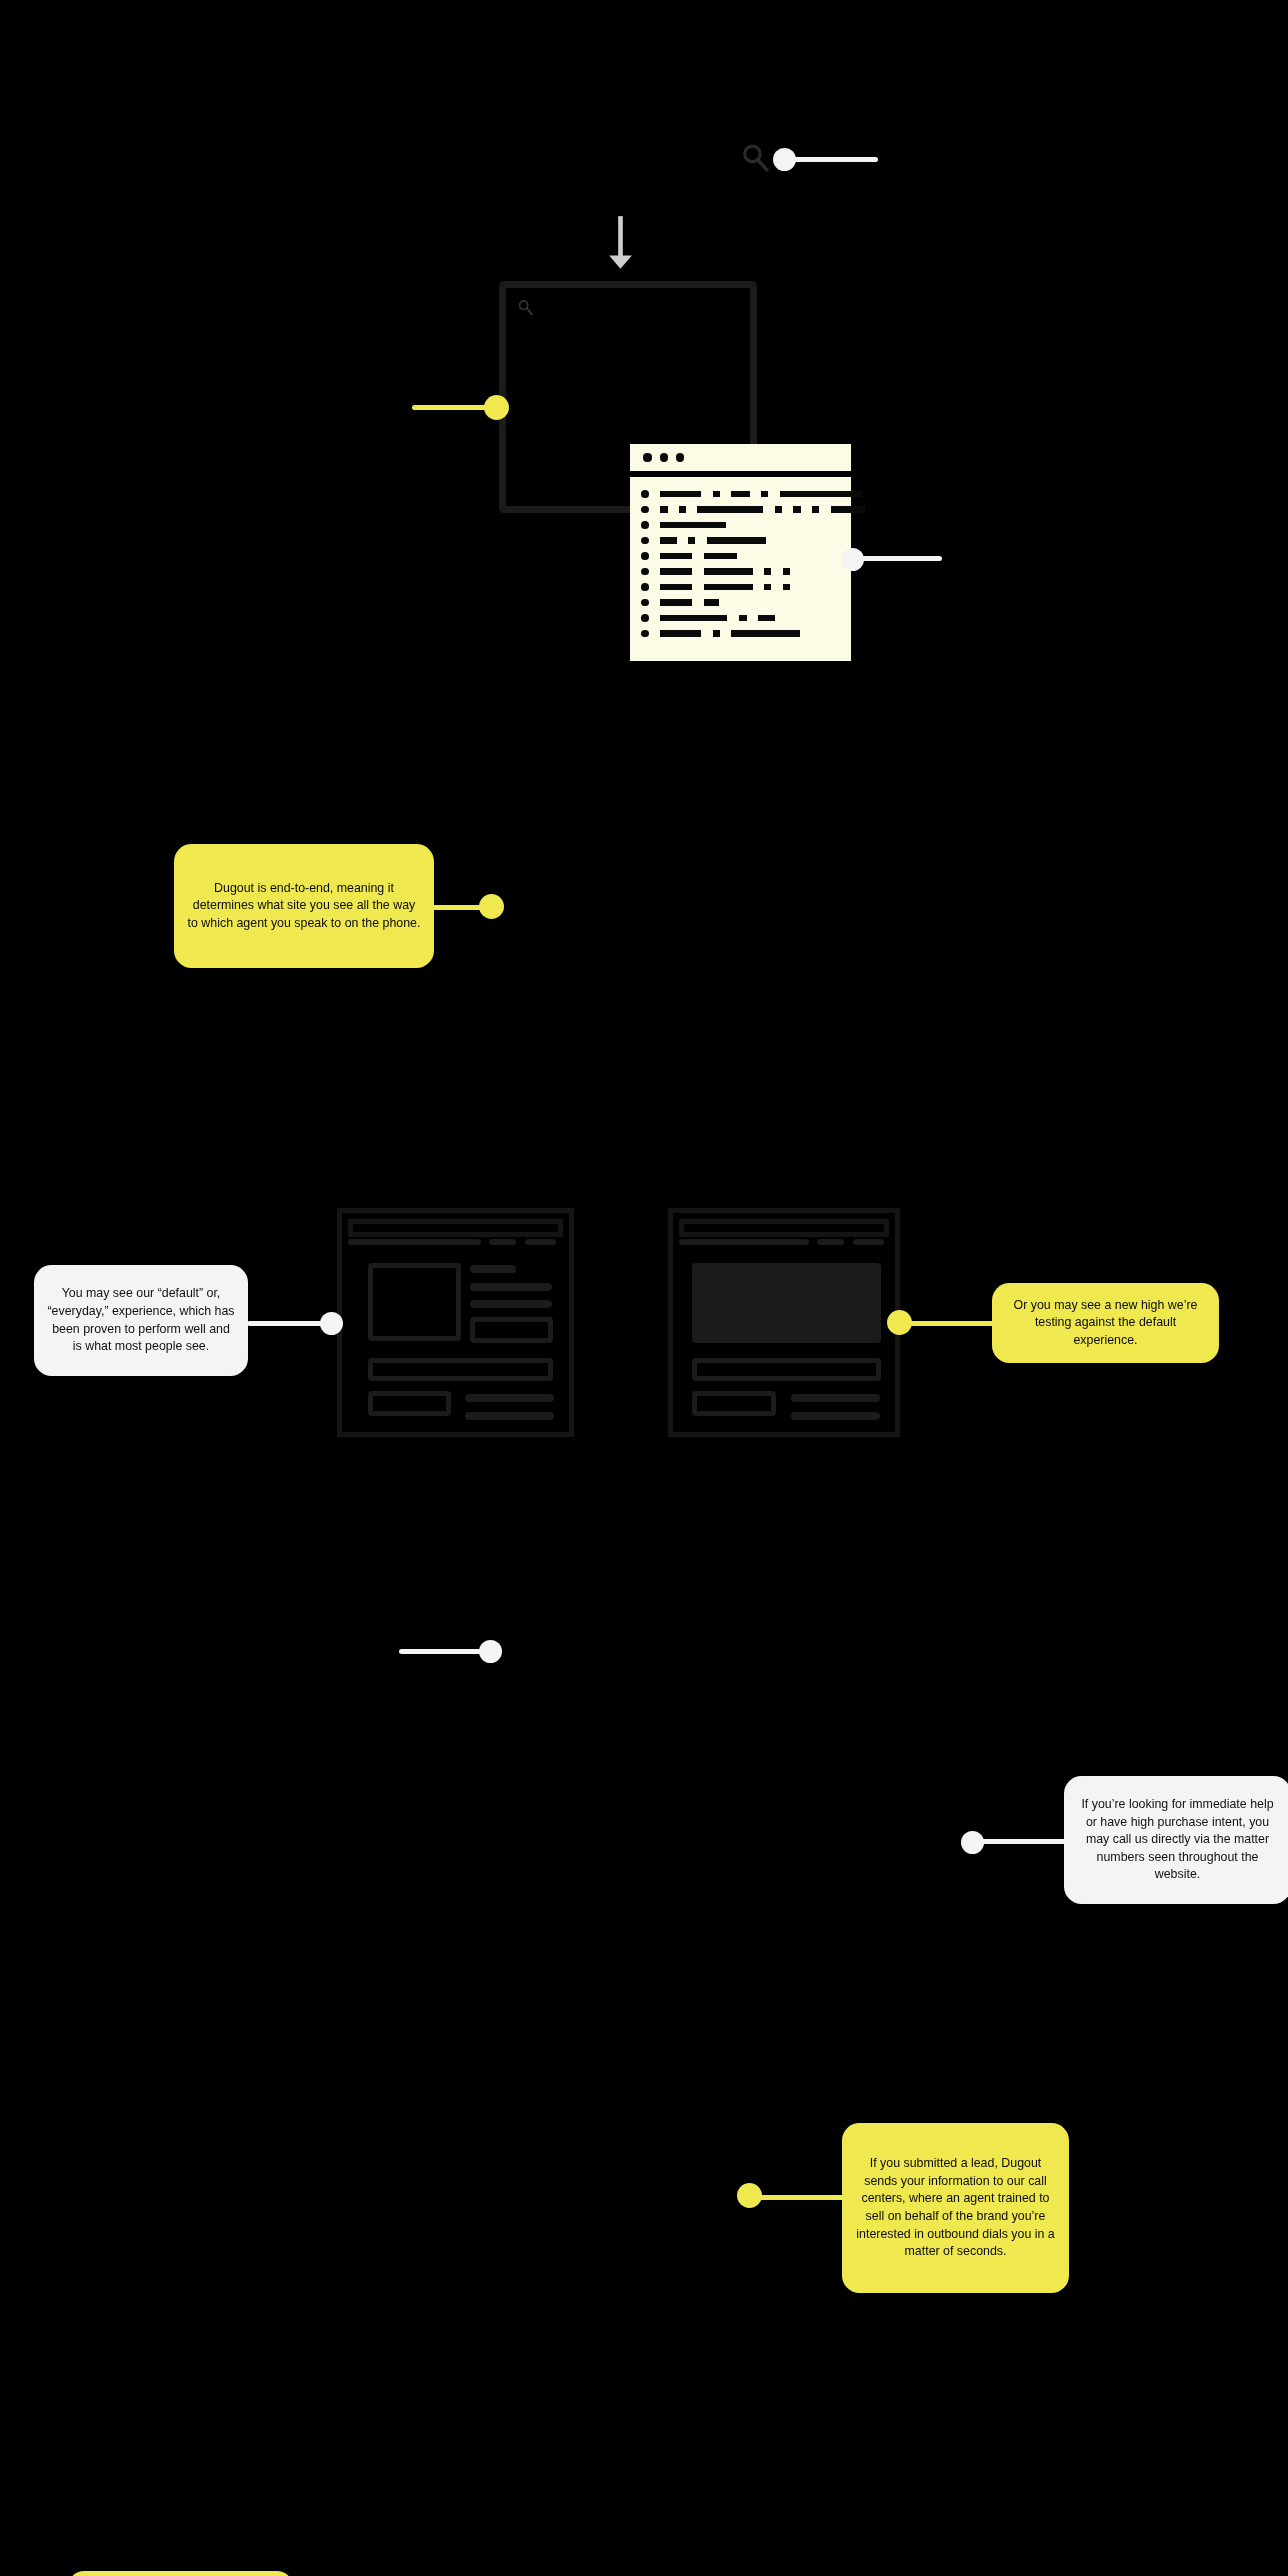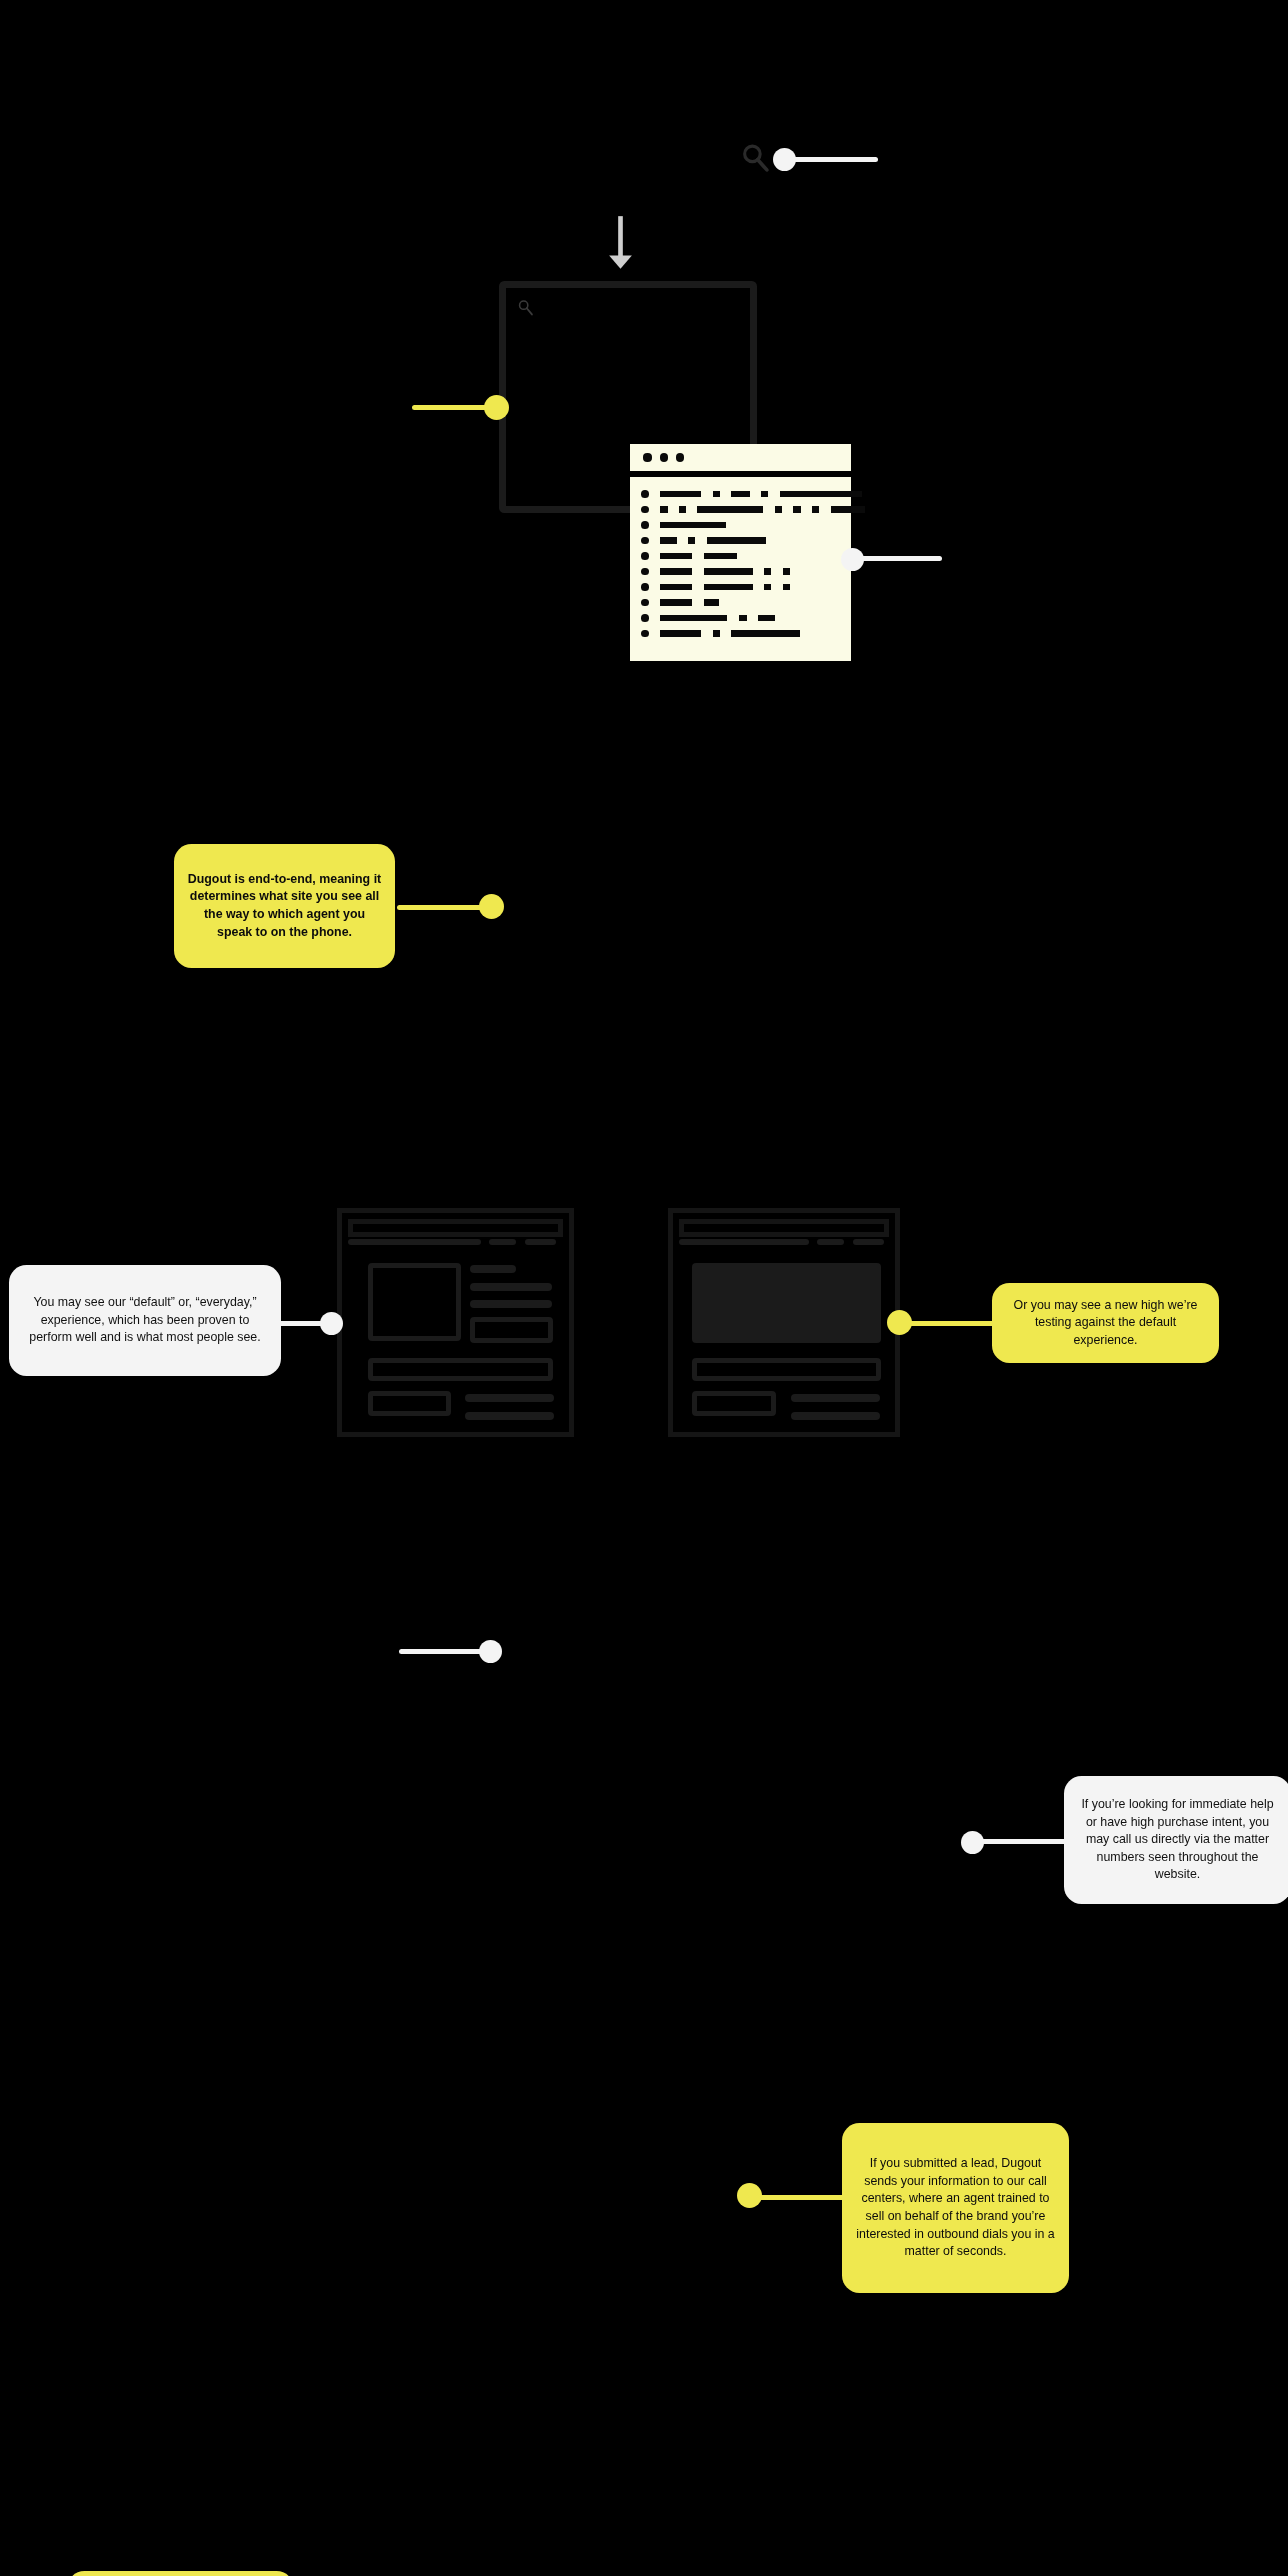--- a/index.html
+++ b/index.html
@@ -294,21 +294,21 @@
       </div>
   </div>
 
   <div class="conn-line light" style="left:860px; top:556px; width:82px;"></div>
   <div class="conn-dot light" style="left:841px; top:548px; width:23px; height:23px;"></div>
 
 
   <div class="conn-line yellow" style="left:397px; top:905px; width:93px;"></div>
   <div class="conn-dot yellow" style="left:479px; top:894px; width:25px; height:25px;"></div>
 
-  <div class="callout yellow" style="left:174px; top:844px; width:221px; height:124px; font-size:12.4px;font-weight:bold;">
+  <div class="callout yellow" style="left:174px; top:844px; width:260px; height:124px; font-size:12.4px;">
     <span class="txt">Dugout is end-to-end, meaning it determines what site you see all the way to which agent you speak to on the phone.</span>
   </div>
 
   <div class="page-mock" style="left:337px; top:1208px; width:237px; height:229px;">
     <div class="pm-header"></div>
     <div class="pm-nav">
       <span class="navbar-seg" style="width:133px;"></span>
       <span class="navbar-seg" style="width:27px;"></span>
       <span class="navbar-seg" style="width:31px;"></span>
     </div>
@@ -321,21 +321,21 @@
       <div class="pm-box" style="left:26px; top:107px; width:185px; height:23px;"></div>
       <div class="pm-box" style="left:26px; top:140px; width:83px; height:25px;"></div>
       <div class="pm-line" style="left:123px; top:143px; width:89px; height:8.2px;"></div>
       <div class="pm-line" style="left:123px; top:161px; width:89px; height:8.2px;"></div>
     </div>
   </div>
 
   <div class="conn-line light" style="left:247px; top:1321px; width:90px;"></div>
   <div class="conn-dot light" style="left:320px; top:1312px; width:23px; height:23px;"></div>
 
-  <div class="callout light" style="left:9px; top:1265px; width:272px; height:111px; font-size:12.4px;">
+  <div class="callout light" style="left:34px; top:1265px; width:214px; height:111px; font-size:12.4px;">
     <span class="txt">You may see our “default” or, “everyday,” experience, which has been proven to perform well and is what most people see.</span>
   </div>
 
   <div class="page-mock" style="left:668px; top:1208px; width:232px; height:229px;">
     <div class="pm-header"></div>
     <div class="pm-nav">
       <span class="navbar-seg" style="width:130px;"></span>
       <span class="navbar-seg" style="width:27px;"></span>
       <span class="navbar-seg" style="width:31px;"></span>
     </div>

